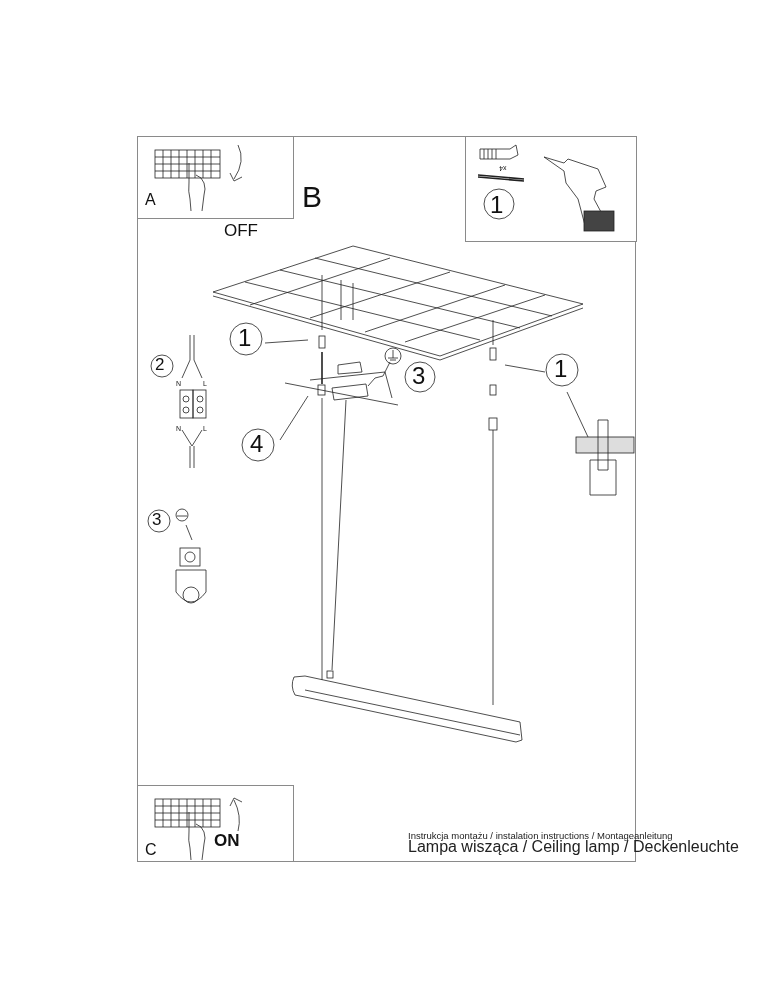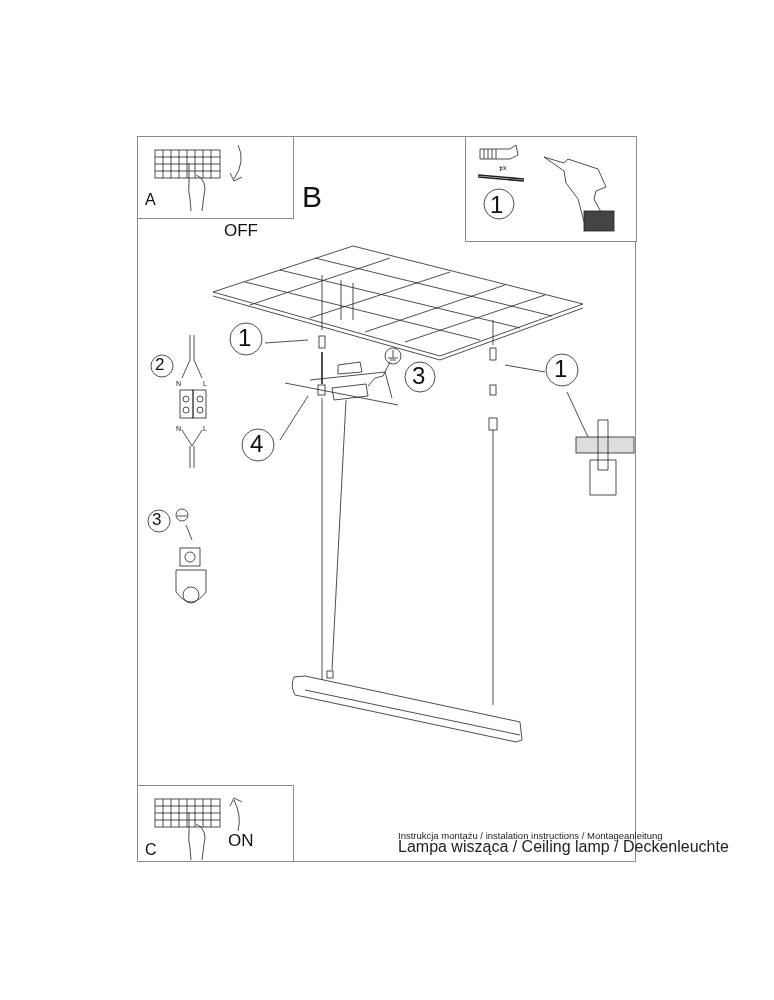--- a/index.html
+++ b/index.html
@@ -1,21 +1,21 @@
 <!DOCTYPE html>
 <html><head>
 <meta charset="utf-8">
 <style>
   html, body { margin:0; padding:0; background:#ffffff; }
   body { width:774px; height:1000px; position:relative; overflow:hidden; font-family:"Liberation Sans", sans-serif; color:#111; }
   .frame { position:absolute; left:137px; top:136px; width:499px; height:726px; border:1px solid #8a8a8a; box-sizing:border-box; }
   .box { position:absolute; border:1px solid #8a8a8a; box-sizing:border-box; background:#fff; }
   .lbl { position:absolute; font-family:"Liberation Sans", sans-serif; color:#111; }
   svg { position:absolute; left:0; top:0; }
-  .caption { position:absolute; left:398px; top:830px; font-size:9.5px; line-height:11px; color:#222; }
+  .caption { position:absolute; left:408px; top:830px; font-size:9.5px; line-height:11px; color:#222; }
   .caption div { white-space:nowrap; }
 </style>
 </head>
 <body>
 
 <div class="frame"></div>
 
 <div class="box" style="left:137px;top:136px;width:157px;height:83px;">
   <svg width="157" height="83">
     <g stroke="#222" fill="none" stroke-width="0.8">
@@ -167,19 +167,19 @@
       <line x1="41" y1="13" x2="41" y2="41"></line>
         <line x1="49" y1="13" x2="49" y2="41"></line>
       <line x1="57" y1="13" x2="57" y2="41"></line>
         <line x1="65" y1="13" x2="65" y2="41"></line>
       <line x1="73" y1="13" x2="73" y2="41"></line>
       <path d="M51 26 L51 45 Q50 55 52 62 L53 74 M58 38 Q64 40 66 46 Q68 52 66 58 L64 74"></path>
       <path d="M100 45 Q104 30 96 14 M92 20 L96 12 L104 16"></path>
     </g>
   </svg>
   <span class="lbl" style="left:7px;top:55px;font-size:16px;">C</span>
-  <span class="lbl" style="left:90px;top:45px;font-size:17px;">ON</span>
+  <span class="lbl" style="left:76px;top:45px;font-size:17px;font-weight:bold;">ON</span>
 </div>
 
 <div class="caption">
   <div>Instrukcja montażu / instalation instructions / Montageanleitung</div>
   <div style="font-size:16px;">Lampa wisząca / Ceiling lamp / Deckenleuchte</div>
 </div>
 
 </body></html>

